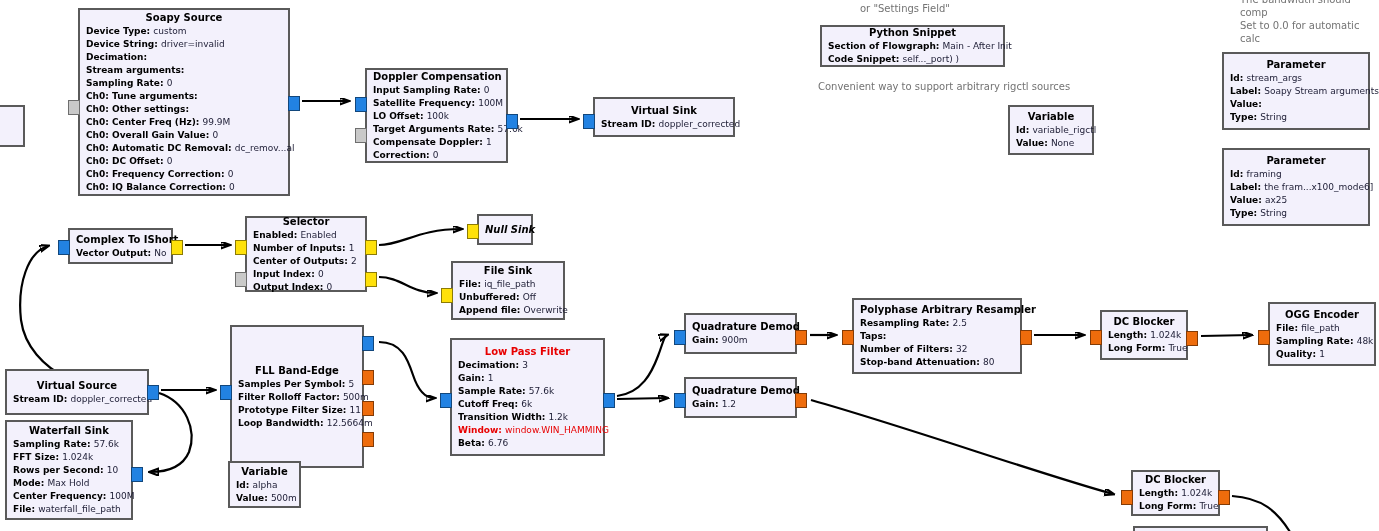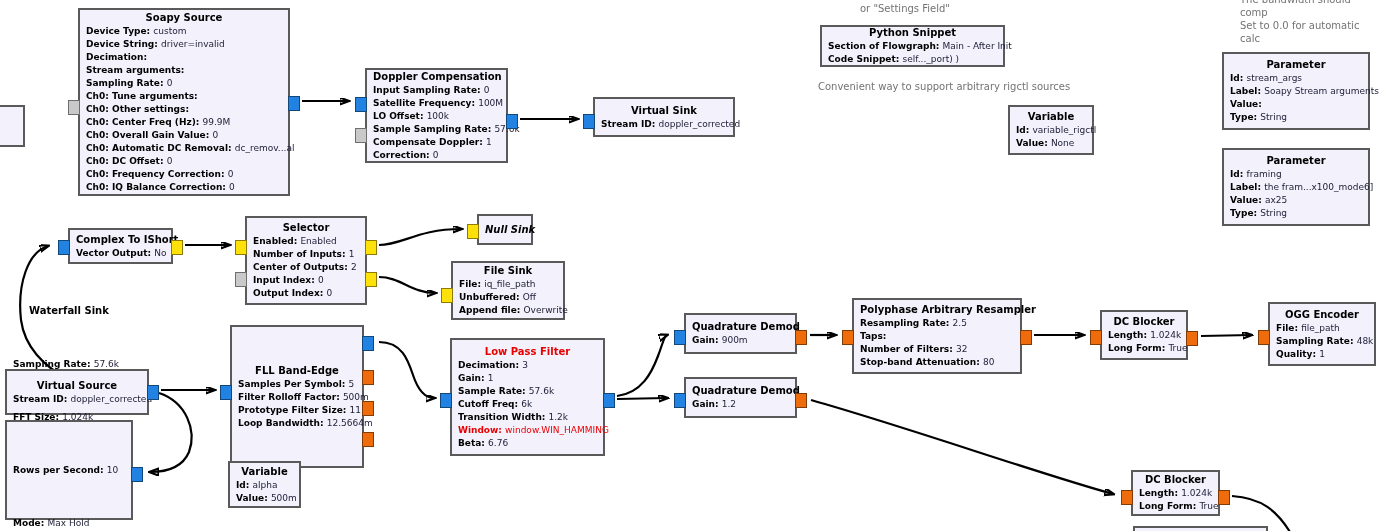--- a/index.html
+++ b/index.html
@@ -83,21 +83,21 @@
         <div class="param"><span class="plabel">Ch0: Frequency Correction: </span><span class="pvalue">0</span></div>
         <div class="param"><span class="plabel">Ch0: IQ Balance Correction: </span><span class="pvalue">0</span></div>
         <div class="port" style="background: rgb(201, 201, 201); top: 89.5px; left: -12px;"></div>
         <div class="port" style="background: rgb(34, 130, 226); top: 85.5px; right: -12px;"></div>
       </div>
       <div class="block" style="left: 365px; top: 68px; width: 143px; height: 95px;">
         <div class="title">Doppler Compensation</div>
         <div class="param"><span class="plabel">Input Sampling Rate: </span><span class="pvalue">0</span></div>
         <div class="param"><span class="plabel">Satellite Frequency: </span><span class="pvalue">100M</span></div>
         <div class="param"><span class="plabel">LO Offset: </span><span class="pvalue">100k</span></div>
-        <div class="param"><span class="plabel">Sample Sampling Rate: </span><span class="pvalue">57.6k</span></div>
+        <div class="param"><span class="plabel">Target Arguments Rate: </span><span class="pvalue">57.6k</span></div>
         <div class="param"><span class="plabel">Compensate Doppler: </span><span class="pvalue">1</span></div>
         <div class="param"><span class="plabel">Correction: </span><span class="pvalue">0</span></div>
         <div class="port" style="background: rgb(34, 130, 226); top: 26.5px; left: -12px;"></div>
         <div class="port" style="background: rgb(201, 201, 201); top: 57.5px; left: -12px;"></div>
         <div class="port" style="background: rgb(34, 130, 226); top: 43.5px; right: -12px;"></div>
       </div>
       <div class="block" style="left: 593px; top: 97px; width: 142px; height: 40px;">
         <div class="title">Virtual Sink</div>
         <div class="param"><span class="plabel">Stream ID: </span><span class="pvalue">doppler_corrected</span></div>
         <div class="port" style="background: rgb(34, 130, 226); top: 14.5px; left: -12px;"></div>
@@ -125,21 +125,21 @@
         <div class="param"><span class="plabel">Label: </span><span class="pvalue">the fram...x100_mode6]</span></div>
         <div class="param"><span class="plabel">Value: </span><span class="pvalue">ax25</span></div>
         <div class="param"><span class="plabel">Type: </span><span class="pvalue">String</span></div>
       </div>
       <div class="block" style="left: 68px; top: 228px; width: 105px; height: 36px;">
         <div class="title">Complex To IShort</div>
         <div class="param"><span class="plabel">Vector Output: </span><span class="pvalue">No</span></div>
         <div class="port" style="background: rgb(34, 130, 226); top: 9.5px; left: -12px;"></div>
         <div class="port" style="background: rgb(255, 225, 10); top: 9.5px; right: -12px;"></div>
       </div>
-      <div class="block" style="left: 245px; top: 216px; width: 122px; height: 89px; justify-content: space-between;">
+      <div class="block" style="left: 245px; top: 216px; width: 122px; height: 76px;">
         <div class="title">Selector</div>
         <div class="param"><span class="plabel">Enabled: </span><span class="pvalue">Enabled</span></div>
         <div class="param"><span class="plabel">Number of Inputs: </span><span class="pvalue">1</span></div>
         <div class="param"><span class="plabel">Center of Outputs: </span><span class="pvalue">2</span></div>
         <div class="param"><span class="plabel">Input Index: </span><span class="pvalue">0</span></div>
         <div class="param"><span class="plabel">Output Index: </span><span class="pvalue">0</span></div>
         <div class="port" style="background: rgb(255, 225, 10); top: 21.5px; left: -12px;"></div>
         <div class="port" style="background: rgb(201, 201, 201); top: 53.5px; left: -12px;"></div>
         <div class="port" style="background: rgb(255, 225, 10); top: 21.5px; right: -12px;"></div>
         <div class="port" style="background: rgb(255, 225, 10); top: 53.5px; right: -12px;"></div>
@@ -177,21 +177,21 @@
         <div class="param red"><span class="plabel red">Window: </span><span class="pvalue red">window.WIN_HAMMING</span></div>
         <div class="param"><span class="plabel">Beta: </span><span class="pvalue">6.76</span></div>
         <div class="port" style="background: rgb(34, 130, 226); top: 52.5px; left: -12px;"></div>
         <div class="port" style="background: rgb(34, 130, 226); top: 52.5px; right: -12px;"></div>
       </div>
       <div class="block" style="left: 5px; top: 369px; width: 144px; height: 46px;">
         <div class="title">Virtual Source</div>
         <div class="param"><span class="plabel">Stream ID: </span><span class="pvalue">doppler_corrected</span></div>
         <div class="port" style="background: rgb(34, 130, 226); top: 13.5px; right: -12px;"></div>
       </div>
-      <div class="block" style="left: 5px; top: 420px; width: 128px; height: 100px; gap: 40px;">
+      <div class="block" style="left: 5px; top: 420px; width: 128px; height: 100px;">
         <div class="title">Waterfall Sink</div>
         <div class="param"><span class="plabel">Sampling Rate: </span><span class="pvalue">57.6k</span></div>
         <div class="param"><span class="plabel">FFT Size: </span><span class="pvalue">1.024k</span></div>
         <div class="param"><span class="plabel">Rows per Second: </span><span class="pvalue">10</span></div>
         <div class="param"><span class="plabel">Mode: </span><span class="pvalue">Max Hold</span></div>
         <div class="param"><span class="plabel">Center Frequency: </span><span class="pvalue">100M</span></div>
         <div class="param"><span class="plabel">File: </span><span class="pvalue">waterfall_file_path</span></div>
         <div class="port" style="background: rgb(34, 130, 226); top: 44.5px; right: -12px;"></div>
       </div>
       <div class="block" style="left: 228px; top: 461px; width: 73px; height: 47px;">

